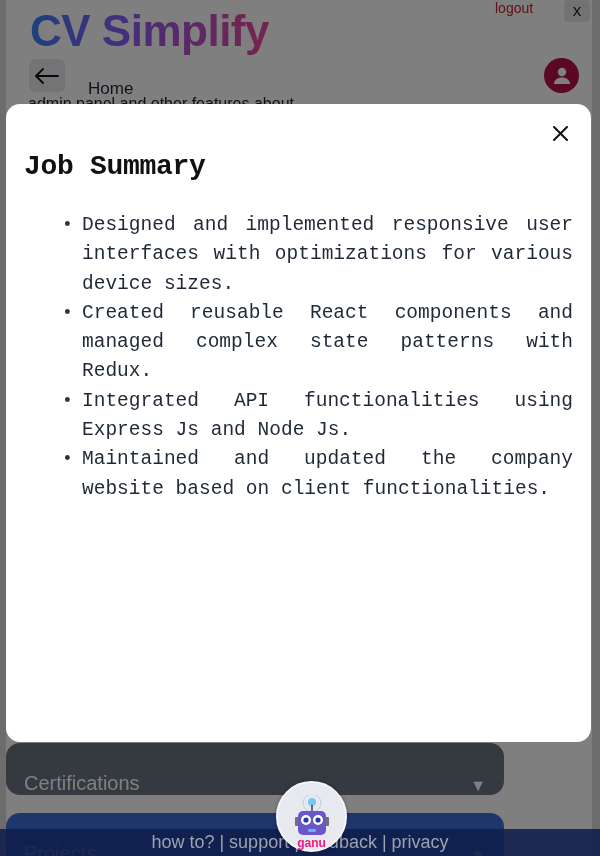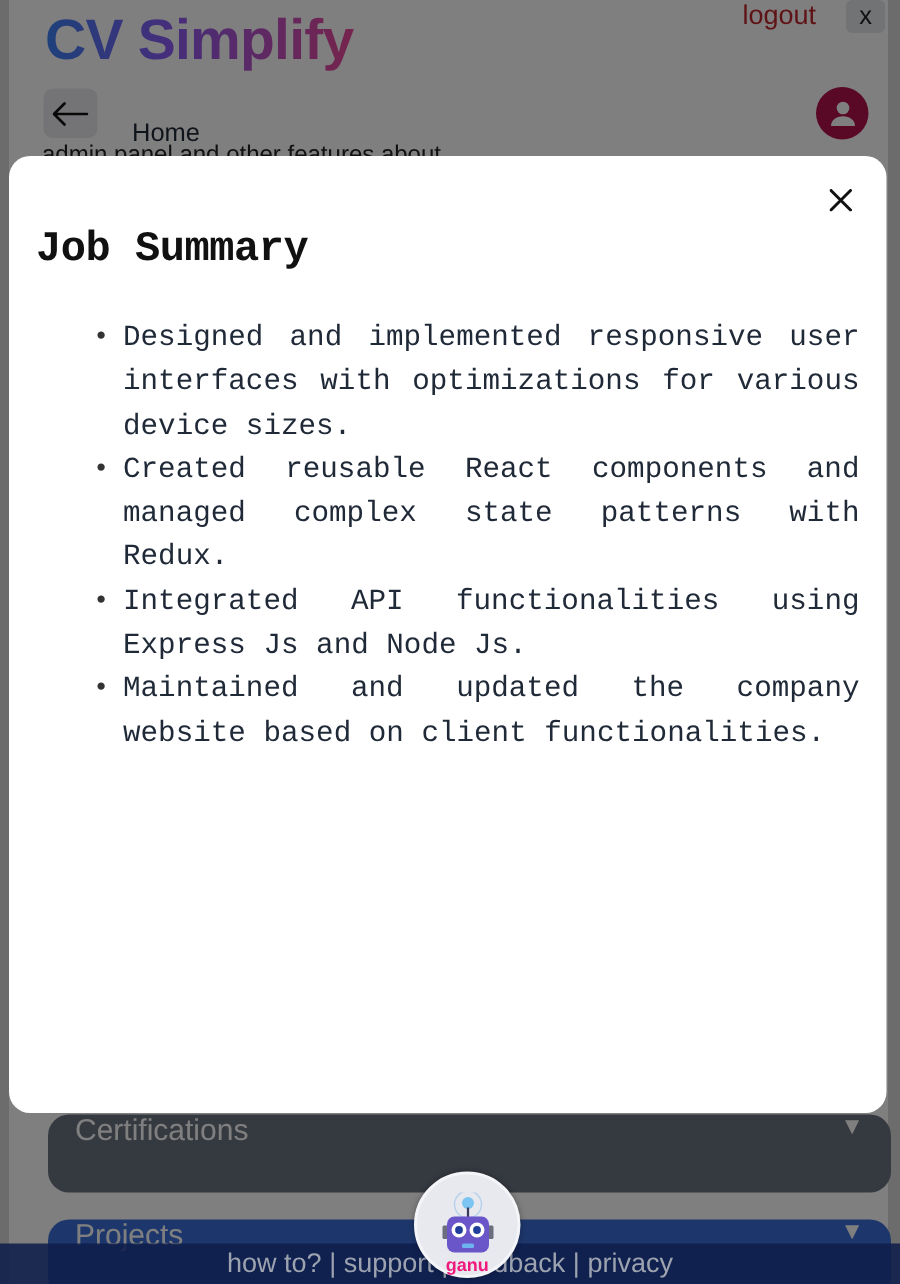--- a/index.html
+++ b/index.html
@@ -4,37 +4,37 @@
 <style>
   * { box-sizing: border-box; margin: 0; padding: 0; }
   html, body { width: 600px; height: 856px; overflow: hidden; }
   body { font-family: "Liberation Sans", "DejaVu Sans", sans-serif; background: #fff; position: relative; }
 
   
   .page { position: absolute; inset: 0; background: #ffffff; }
   .page-edge-left { position: absolute; left: 0; top: 0; width: 6px; height: 856px; background: #d8d8d8; }
   .page-edge-right { position: absolute; right: 0; top: 0; width: 8px; height: 856px; background: #d8d8d8; }
 
-  .brand { position: absolute; left: 30px; top: 6px; font-size: 38px; font-weight: 700; letter-spacing: -0.5px;
+  .brand { position: absolute; left: 30px; top: 6px; font-size: 44px; font-weight: 700; letter-spacing: -0.5px;
            background: linear-gradient(90deg, #3b82f6 0%, #8b5cf6 40%, #ec4899 100%);
            -webkit-background-clip: text; background-clip: text; color: transparent; }
-  .logout-link { position: absolute; left: 495px; top: 0px; font-size: 18px; color: #c0262d; text-decoration: none; }
+  .logout-link { position: absolute; left: 495px; top: 0px; font-size: 14px; color: #c0262d; text-decoration: none; }
   .close-x-btn { position: absolute; left: 564px; top: 0px; width: 26px; height: 22px; background: #e5e7eb; border-radius: 4px;
                  font-size: 17px; color: #222; display: flex; align-items: center; justify-content: center; }
 
   .back-btn { position: absolute; left: 29px; top: 59px; width: 36px; height: 33px; background: #e9e9ec; border-radius: 6px;
               display: flex; align-items: center; justify-content: center; }
   .home-label { position: absolute; left: 88px; top: 67px; font-size: 17px; color: #1f2937; margin-top: 12px; }
   .avatar { position: absolute; left: 544px; top: 58px; width: 35px; height: 35px; border-radius: 50%; background: #b3124a;
             display: flex; align-items: center; justify-content: center; }
 
   .behind-text { position: absolute; left: 28px; top: 95px; font-size: 16px; color: #222; white-space: nowrap; }
 
-  .accordion { position: absolute; left: 6px; width: 562px; height: 52px; border-radius: 14px; padding: 0 18px;
-               display: flex; align-items: flex-start; justify-content: space-between; font-size: 20px; margin-left: 26px; }
+  .accordion { position: absolute; left: 6px; width: 498px; height: 52px; border-radius: 14px; padding: 0 18px;
+               display: flex; align-items: flex-end; justify-content: space-between; font-size: 20px; }
   .acc-cert { top: 743px; background: #6b7280; color: #ffffff; }
   .acc-proj { top: 813px; background: #3b6fd9; color: #ffffff; }
   .acc-arrow { font-size: 16px; }
 
   
   .overlay { position: absolute; inset: 0; background: rgba(0,0,0,0.5); }
 
   
   .footer { position: absolute; left: 0; top: 829px; width: 600px; height: 27px; background: rgba(15,30,75,0.88);
             display: flex; align-items: center; justify-content: center; }

